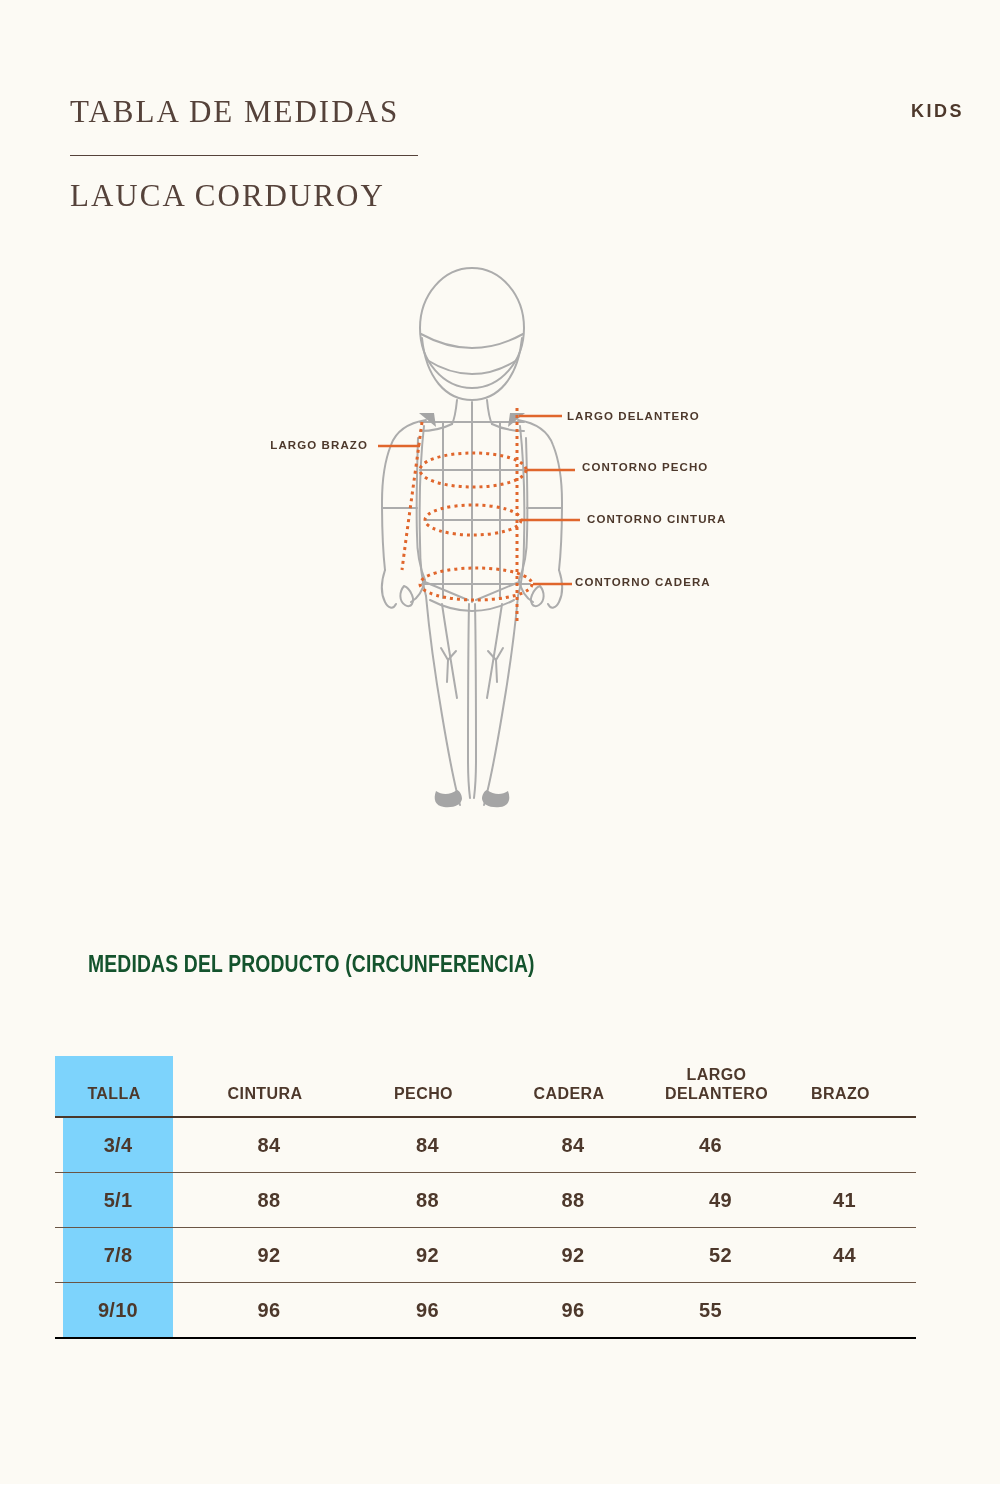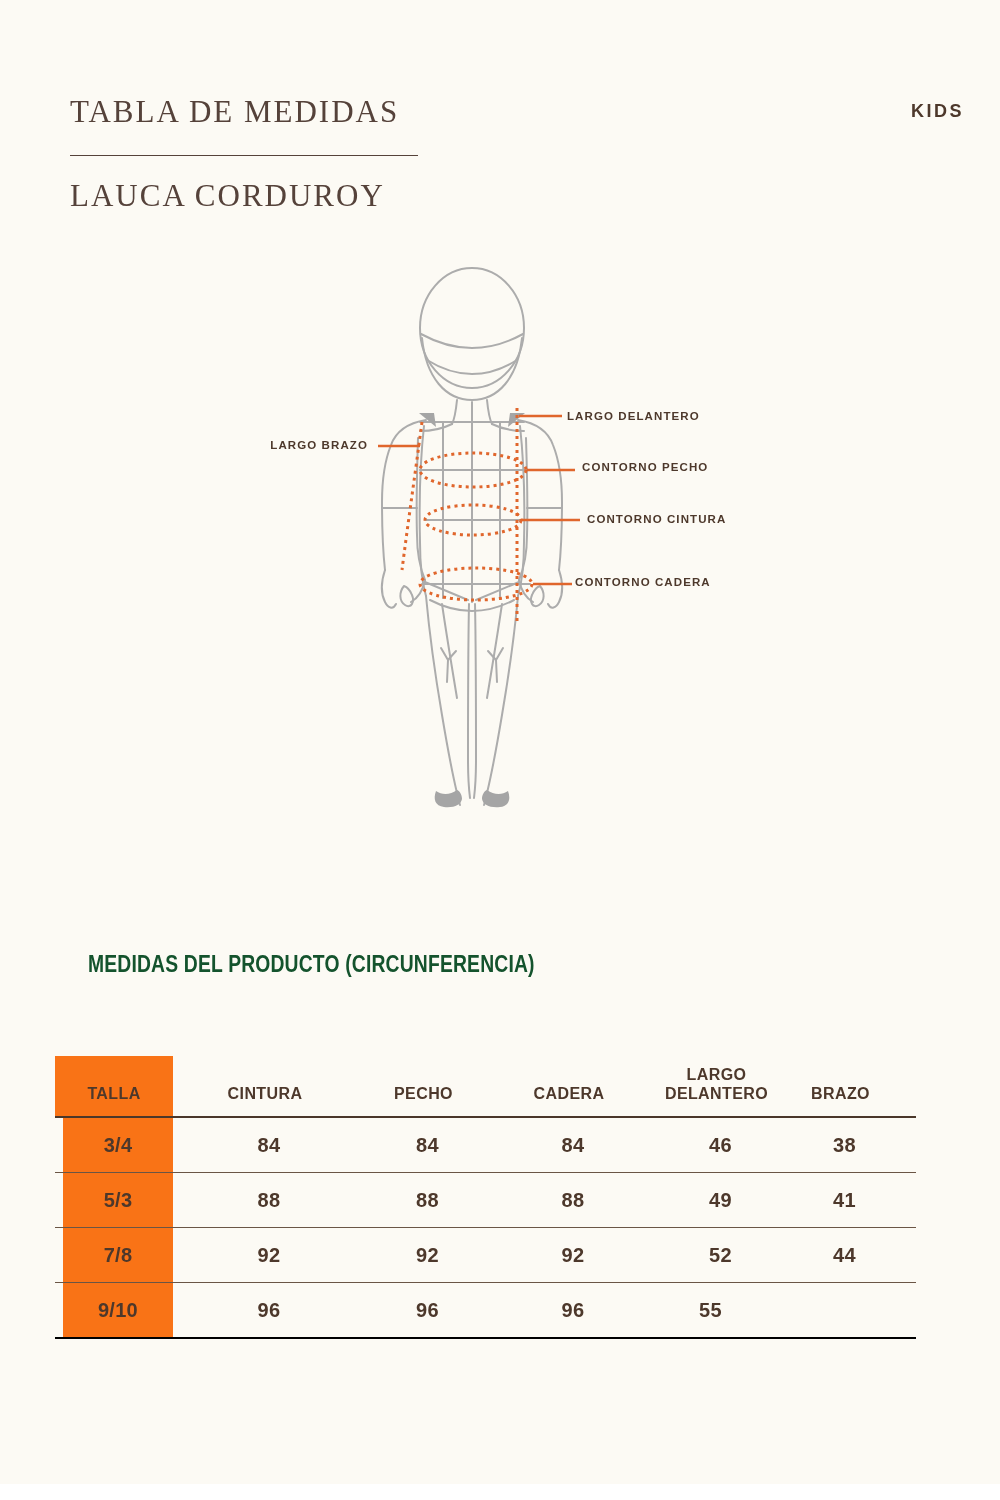--- a/index.html
+++ b/index.html
@@ -60,21 +60,21 @@
   .cell{
     display:flex;align-items:center;justify-content:center;
     text-align:center;
   }
   .trow.head .cell{
     align-items:flex-end;padding-bottom:12px;
     font-weight:700;font-size:16px;letter-spacing:0.4px;line-height:1.18;
   }
   .trow .cell:last-child{padding-right:20px;}
   .trow.body-row .cell{font-weight:700;font-size:20px;letter-spacing:0.3px;margin-left:8px;}
-  .cell.talla{background:#f97316;}
+  .cell.talla{background:#7dd3fc;}
 </style>
 </head>
 <body>
 
 <div class="page">
 
   <h1 class="title">TABLA DE MEDIDAS</h1>
   <div class="title-rule"></div>
   <h2 class="subtitle">LAUCA CORDUROY</h2>
   <div class="kids-badge">KIDS</div>
@@ -174,24 +174,23 @@
       <div class="cell" style="white-space:normal;width:110px;margin:0 auto;">LARGO DELANTERO</div>
       <div class="cell">BRAZO</div>
     </div>
 
     <div class="trow body-row">
       <div class="cell talla">3/4</div>
       <div class="cell">84</div>
       <div class="cell">84</div>
       <div class="cell">84</div>
       <div class="cell">46</div>
-      <div class="cell">38</div>
-    </div>
-    <div class="trow body-row">
-      <div class="cell talla">5/3</div>
+    </div>
+    <div class="trow body-row">
+      <div class="cell talla">5/1</div>
       <div class="cell">88</div>
       <div class="cell">88</div>
       <div class="cell">88</div>
       <div class="cell">49</div>
       <div class="cell">41</div>
     </div>
     <div class="trow body-row">
       <div class="cell talla">7/8</div>
       <div class="cell">92</div>
       <div class="cell">92</div>

